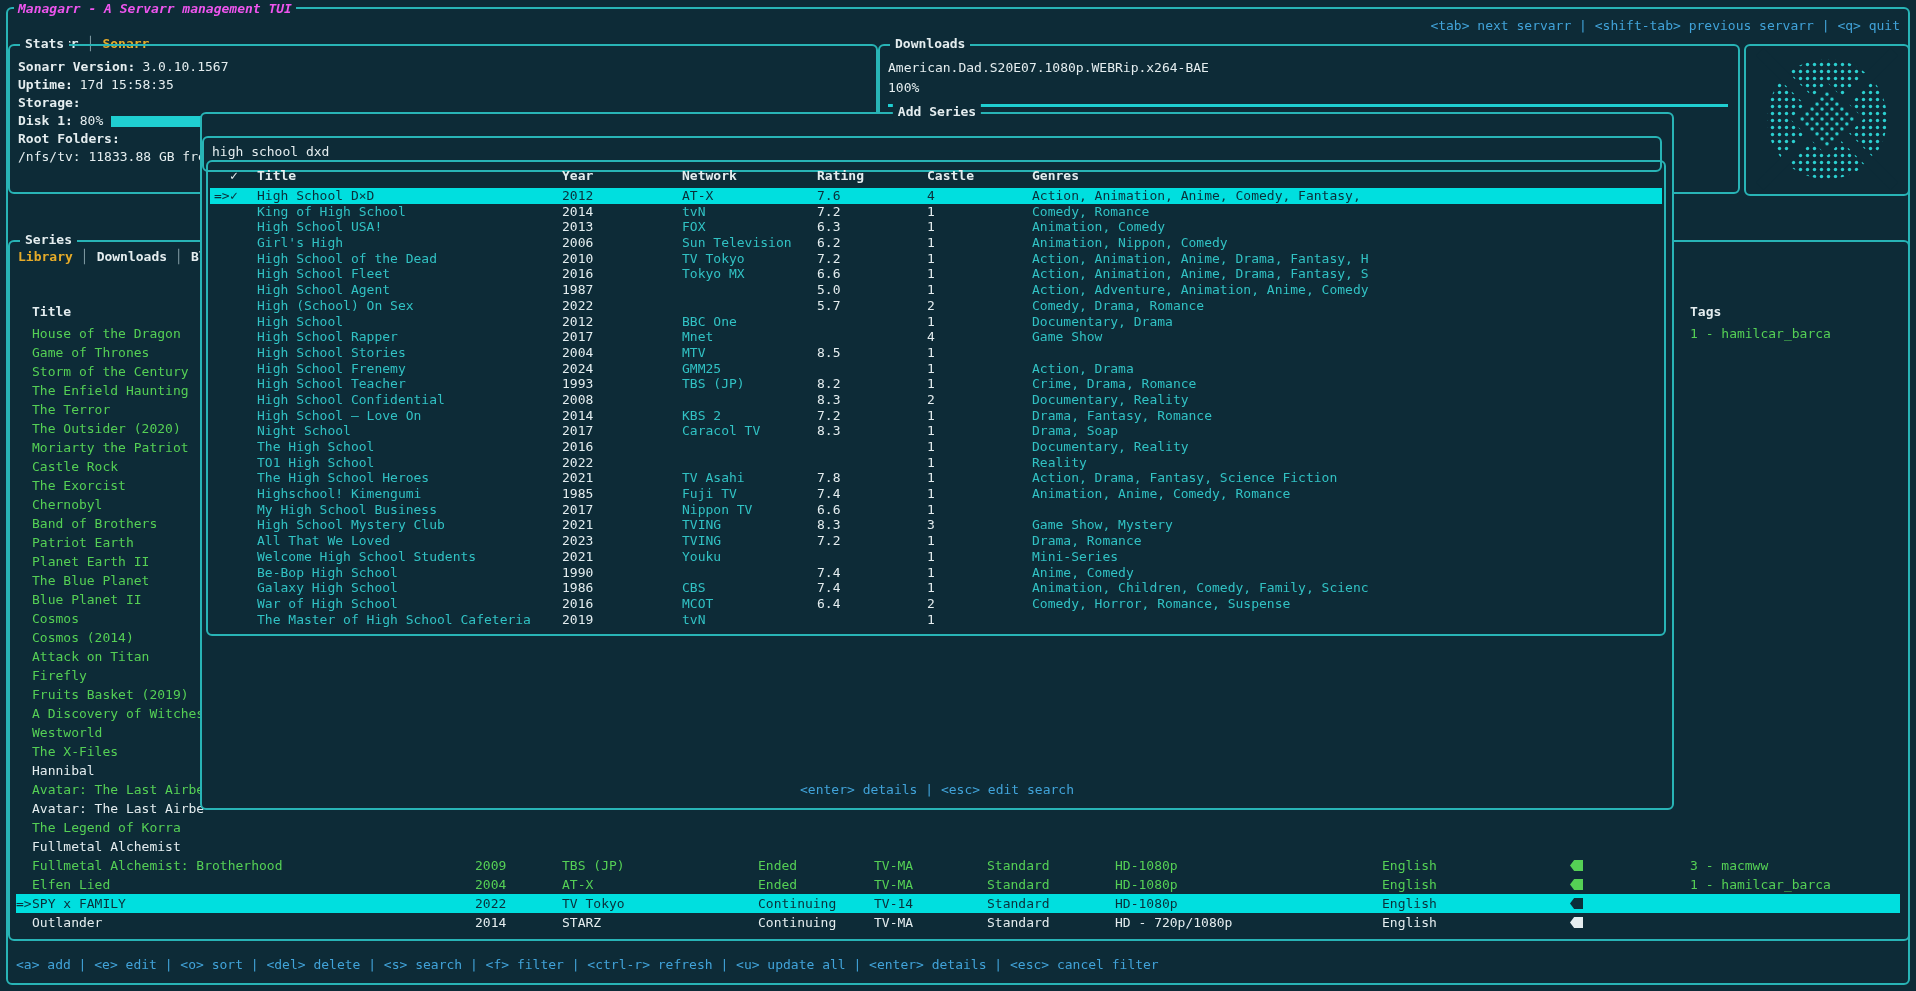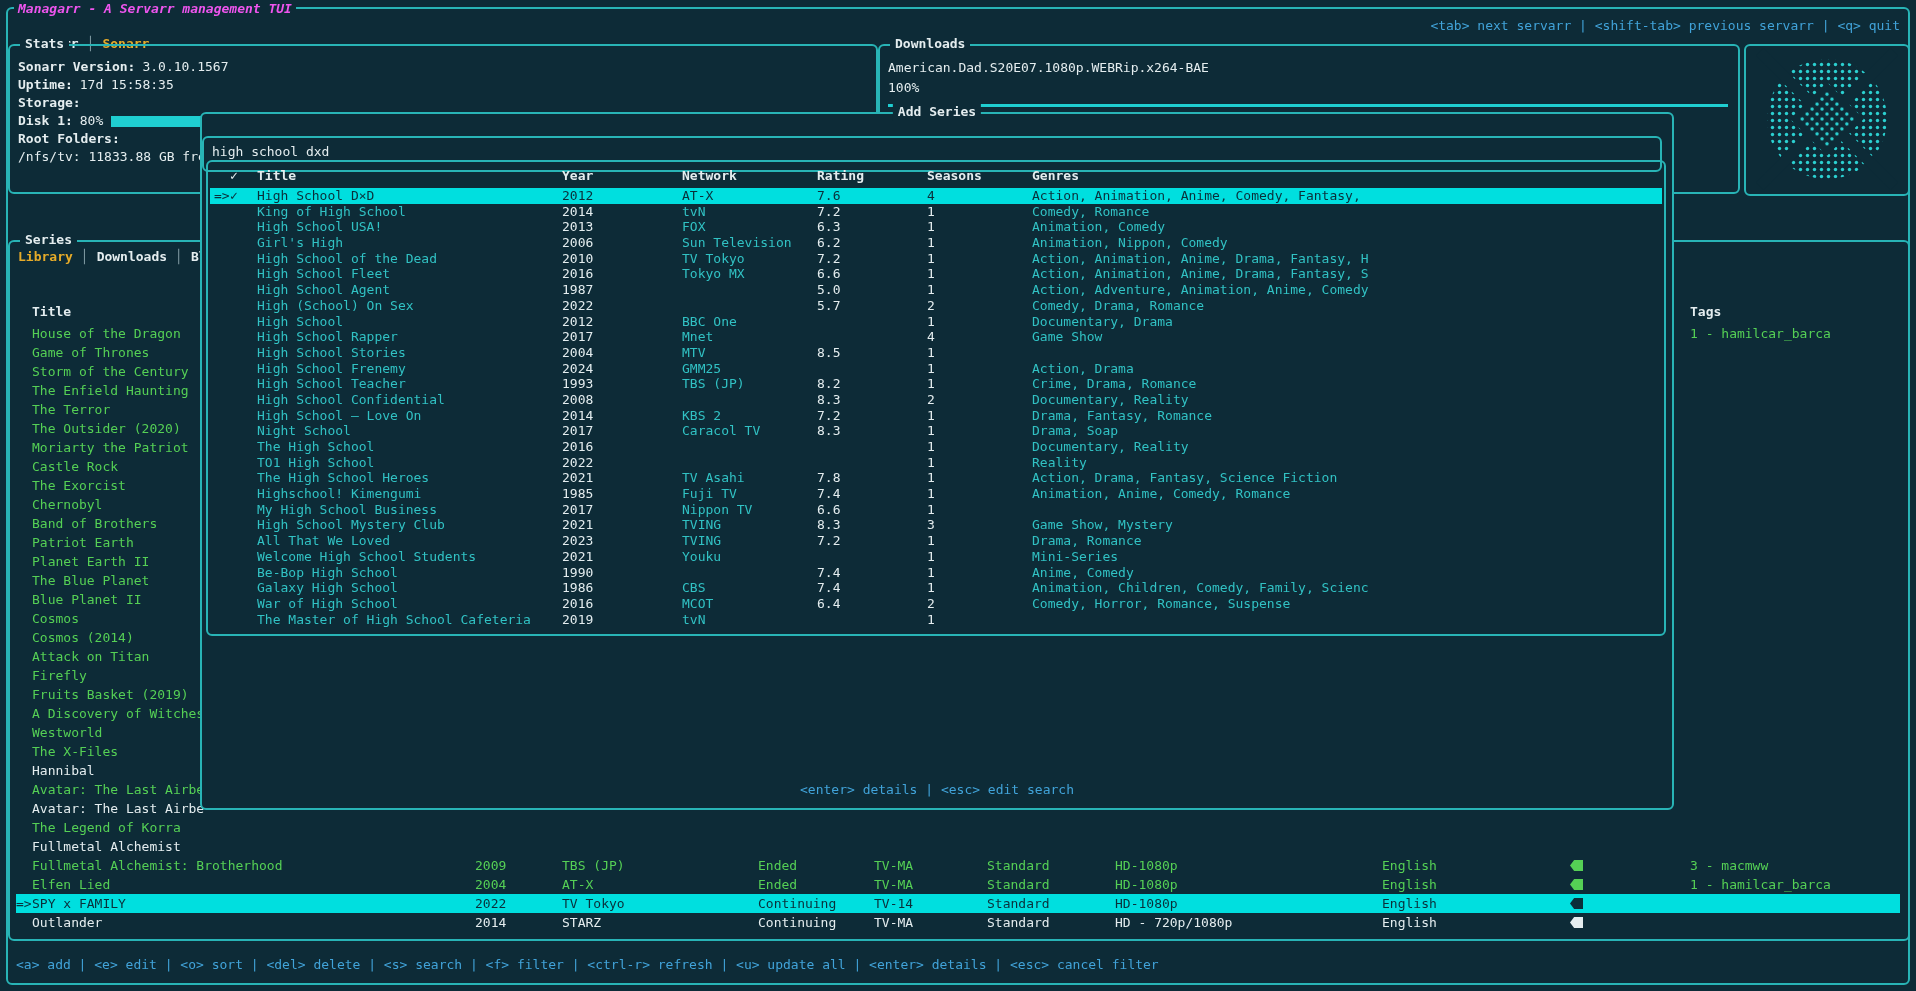--- a/index.html
+++ b/index.html
@@ -279,21 +279,21 @@
   <div id="searchbox" class="panel">
     <span id="search-text">high school dxd</span>
   </div>
   <div id="results" class="panel">
     <div id="results-header">
       <span class="cell c-check">✓</span>
       <span class="cell c-title">Title</span>
       <span class="cell c-year">Year</span>
       <span class="cell c-network">Network</span>
       <span class="cell c-rating">Rating</span>
-      <span class="cell c-seasons">Seasons</span>
+      <span class="cell c-seasons">Castle</span>
       <span class="cell c-genres">Genres</span>
     </div>
     <div id="results-body">
         <div class="arow sel">
           <span class="cell c-marker">=&gt;</span>
           <span class="cell c-check">✓</span>
           <span class="cell c-title">High School D×D</span>
           <span class="cell c-year">2012</span>
           <span class="cell c-network">AT-X</span>
           <span class="cell c-rating">7.6</span>

